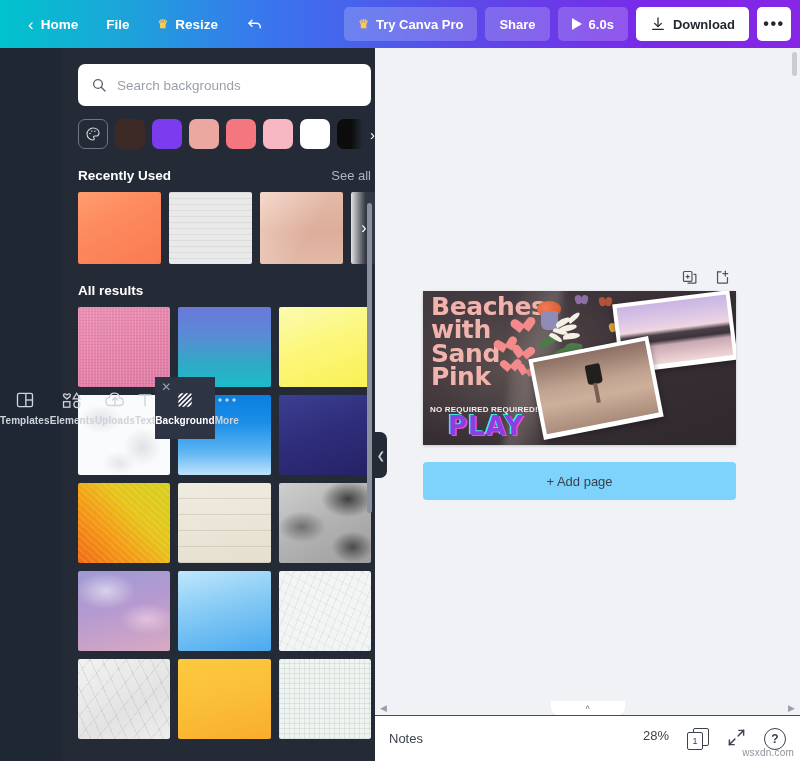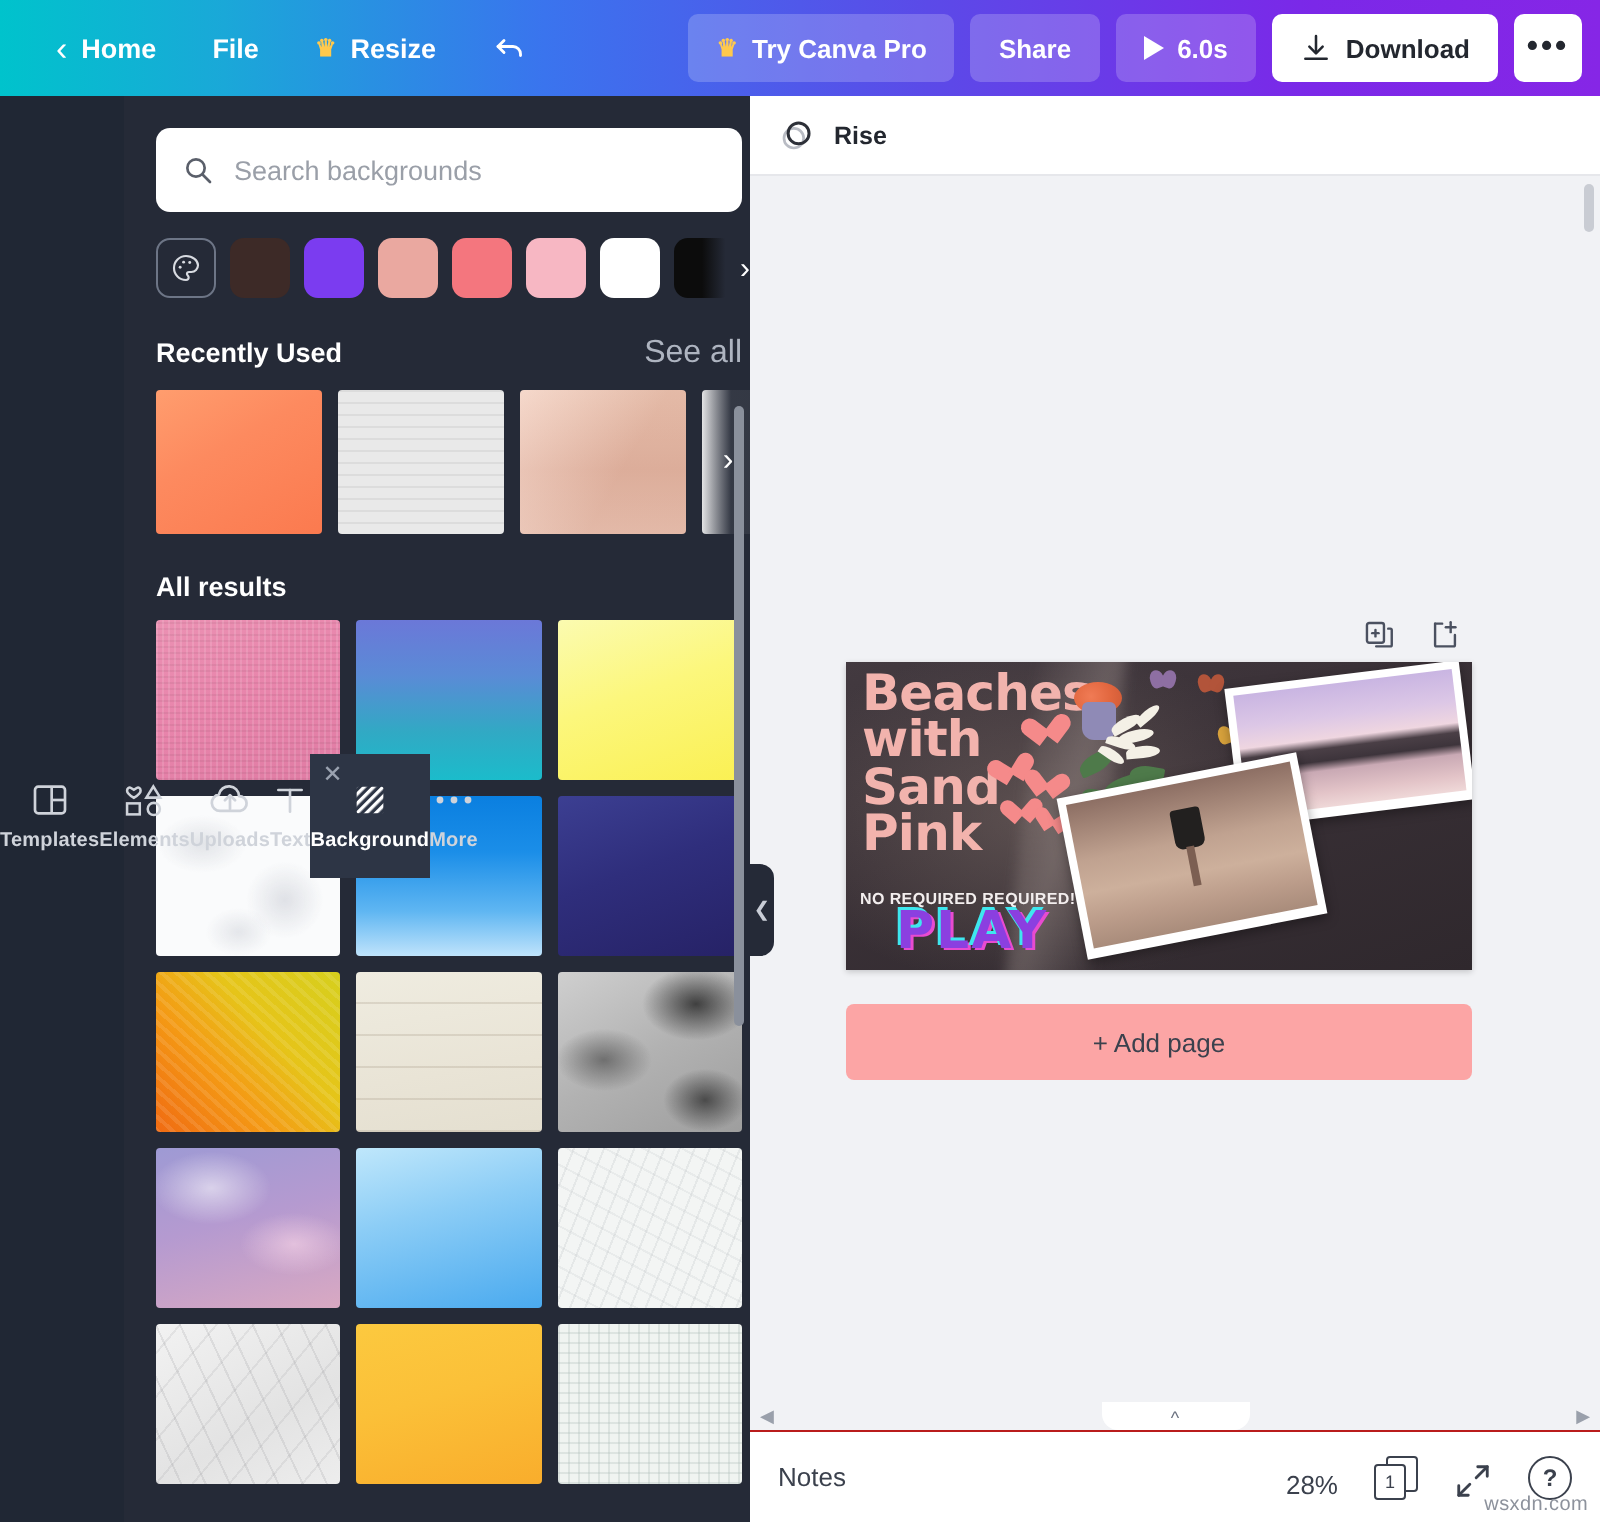--- a/index.html
+++ b/index.html
@@ -93,21 +93,21 @@
     color: #fff; font-size: 15px; cursor: pointer;
     background: linear-gradient(90deg, rgba(37,42,55,0) 0%, #252a37 45%);
     padding-right: 2px;
   }
 
   .sec-head {
     display: flex; align-items: baseline; justify-content: space-between;
     margin: 19px 0 9px 0;
   }
   .sec-title { color: #fff; font-size: 13.5px; font-weight: bold; }
-  .sec-link { color: #aeb4c0; font-size: 16px; cursor: pointer; }
+  .sec-link { color: #aeb4c0; font-size: 13px; cursor: pointer; }
 
   .recent-wrap { position: relative; }
   .recent-row { display: flex; gap: 8px; }
   .thumb { border-radius: 2px; overflow: hidden; position: relative; cursor: pointer; }
   .recent-row .thumb { width: 83px; height: 72px; flex: 0 0 83px; }
   .recent-next {
     position: absolute; right: -8px; top: 0; width: 30px; height: 72px;
     display: flex; align-items: center; justify-content: center;
     color: #fff; font-size: 16px; cursor: pointer;
     background: linear-gradient(90deg, rgba(37,42,55,0) 0%, rgba(37,42,55,.92) 55%);
@@ -244,21 +244,21 @@
     background: #8f8ab6; border-radius: 3px 3px 6px 6px;
   }
   .bloom {
     position: absolute; left: 114px; top: 10px; width: 24px; height: 16px;
     background: radial-gradient(circle at 35% 45%, #f07b55 0%, #e2673f 55%, #cf5a36 100%);
     border-radius: 50%;
   }
 
   .addpage {
     position: absolute; left: 48px; top: 414px; width: 313px; height: 38px;
-    background: #fca5a5; border-radius: 4px;
+    background: #7dd3fc; border-radius: 4px;
     display: flex; align-items: center; justify-content: center;
     font-size: 13px; color: #3b414d; cursor: pointer;
   }
 
   
   .hscroll {
     height: 14px; flex: 0 0 14px; background: #f1f2f5;
     display: flex; align-items: center; justify-content: space-between;
     padding: 0 5px; color: #9aa0ab; font-size: 9px; position: relative;
   }
@@ -266,21 +266,21 @@
     position: absolute; left: 50%; transform: translateX(-50%); top: 0;
     width: 74px; height: 14px; background: #fff; border-radius: 0 0 8px 8px;
     display: flex; align-items: flex-end; justify-content: center;
     color: #6b7280; font-size: 9px; padding-bottom: 1px; cursor: pointer;
   }
   .bottombar {
     height: 46px; flex: 0 0 46px; background: #fff; border-top: 1px solid #b91c1c;
     display: flex; align-items: center; padding: 0 14px;
   }
   .notes { font-size: 13px; color: #3b414d; cursor: pointer; }
-  .bb-right { margin-left: auto; display: flex; align-items: flex-end; gap: 18px; }
+  .bb-right { margin-left: auto; display: flex; align-items: flex-start; gap: 18px; }
   .zoom-val { font-size: 13px; color: #3b414d; }
   .pagecount {
     position: relative; width: 22px; height: 22px; cursor: pointer;
   }
   .pc-back {
     position: absolute; right: 0; top: 0; width: 16px; height: 18px;
     border: 1.4px solid #3b414d; border-radius: 2px; background: #fff;
   }
   .pc-front {
     position: absolute; left: 0; bottom: 0; width: 16px; height: 18px;
@@ -534,27 +534,20 @@
 
       <div class="panel-scroll"></div>
     </div>
 
     <div class="collapse">
       <span>❮</span>
     </div>
 
     <div class="editor">
 
-      <div class="editor-top">
-        <svg width="19" height="19" viewBox="0 0 24 24" fill="none">
-          <circle cx="10" cy="14" r="6.2" stroke="#b9bcc4" stroke-width="1.7"></circle>
-          <circle cx="13" cy="11" r="6.6" stroke="#2d3038" stroke-width="1.9"></circle>
-        </svg>
-        <span class="anim-name">Rise</span>
-      </div>
 
       <div class="canvas-area">
         <div class="canvas-scroll-t"></div>
 
         <div class="page-tools">
           <svg class="pt-ico" viewBox="0 0 24 24" fill="none" stroke="#4b5160" stroke-width="1.7" stroke-linecap="round" stroke-linejoin="round">
             <rect x="3.5" y="3.5" width="12" height="14" rx="1.6"></rect>
             <path d="M18.5 7.5 H20 a1 1 0 0 1 1 1 V19 a1 1 0 0 1-1 1 H10"></path>
             <path d="M9.5 8.5 V13"></path>
               <path d="M7.2 10.7 H11.7"></path>

